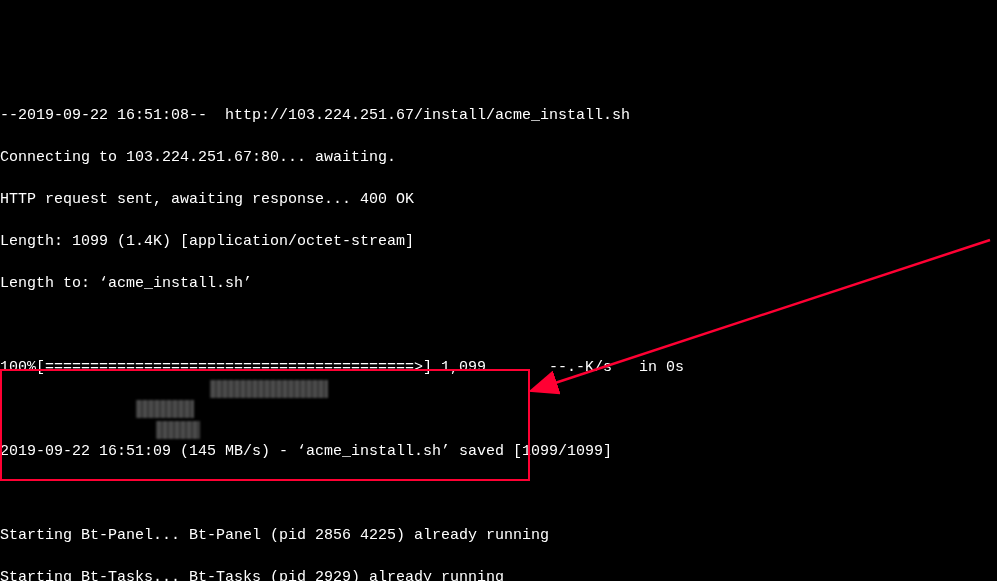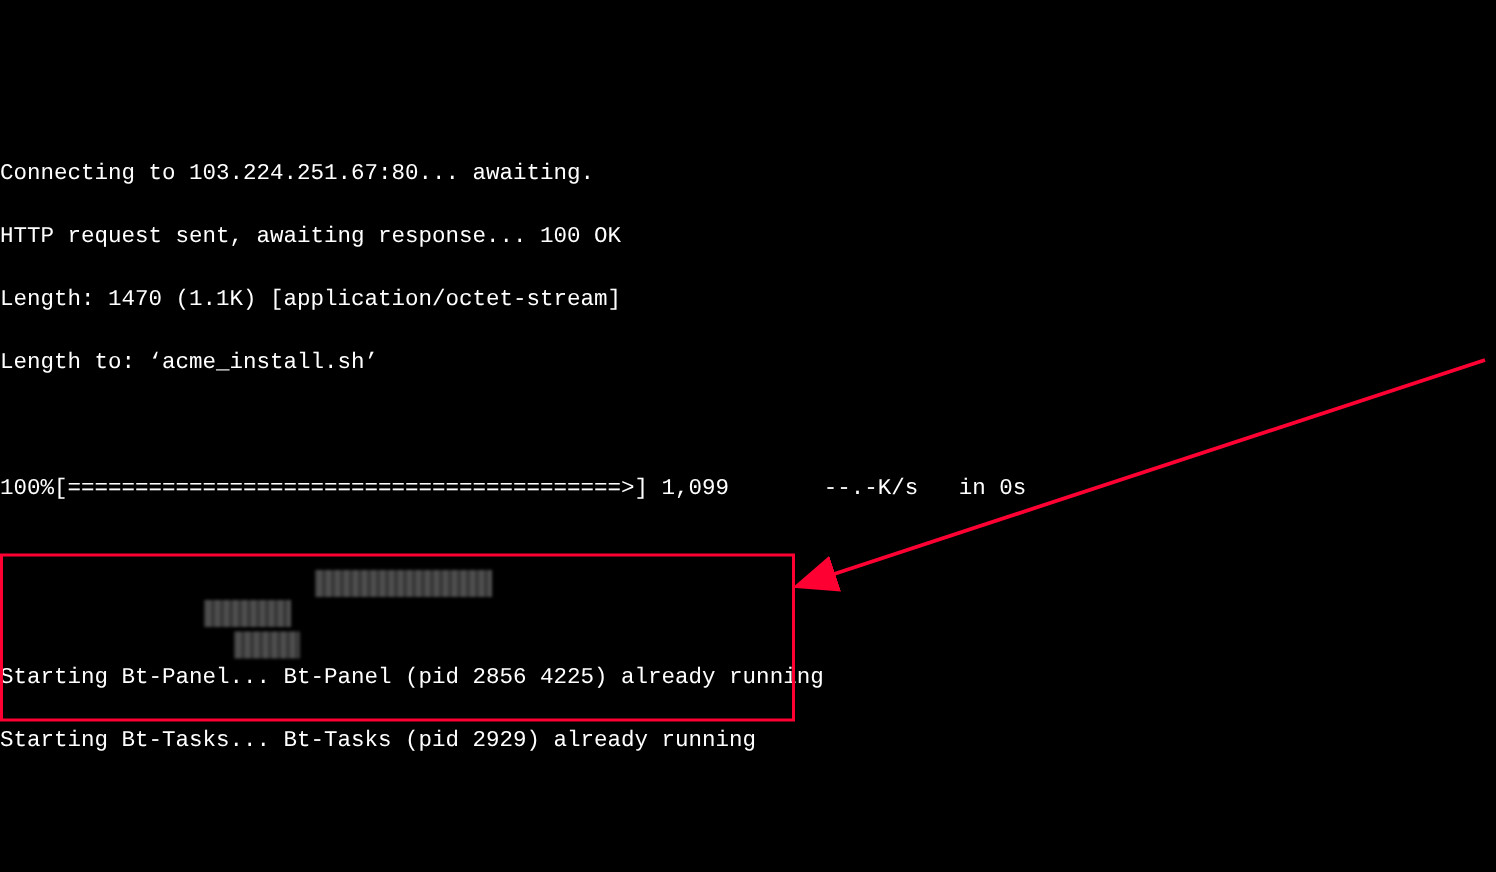--- a/index.html
+++ b/index.html
@@ -64,27 +64,29 @@
       left: 0;
       pointer-events: none;
     }
   </style>
 </head>
 <body>
 
 
 
 <div class="terminal">
+<span class="line">--2019-09-22 16:51:08--  http://103.224.251.67/install/acme_install.sh</span>
 <span class="line">Connecting to 103.224.251.67:80... awaiting.</span>
-<span class="line">HTTP request sent, awaiting response... 100 OK</span>
-<span class="line">Length: 1470 (1.1K) [application/octet-stream]</span>
+<span class="line">HTTP request sent, awaiting response... 400 OK</span>
+<span class="line">Length: 1099 (1.4K) [application/octet-stream]</span>
 <span class="line">Length to: ‘acme_install.sh’</span>
 <span class="line"></span>
 <span class="line">100%[=========================================&gt;] 1,099       --.-K/s   in 0s</span>
 <span class="line"></span>
+<span class="line">2019-09-22 16:51:09 (145 MB/s) - ‘acme_install.sh’ saved [1099/1099]</span>
 <span class="line"></span>
 <span class="line">Starting Bt-Panel... Bt-Panel (pid 2856 4225) already running</span>
 <span class="line">Starting Bt-Tasks... Bt-Tasks (pid 2929) already running</span>
 
 
 
 
 
 
 

